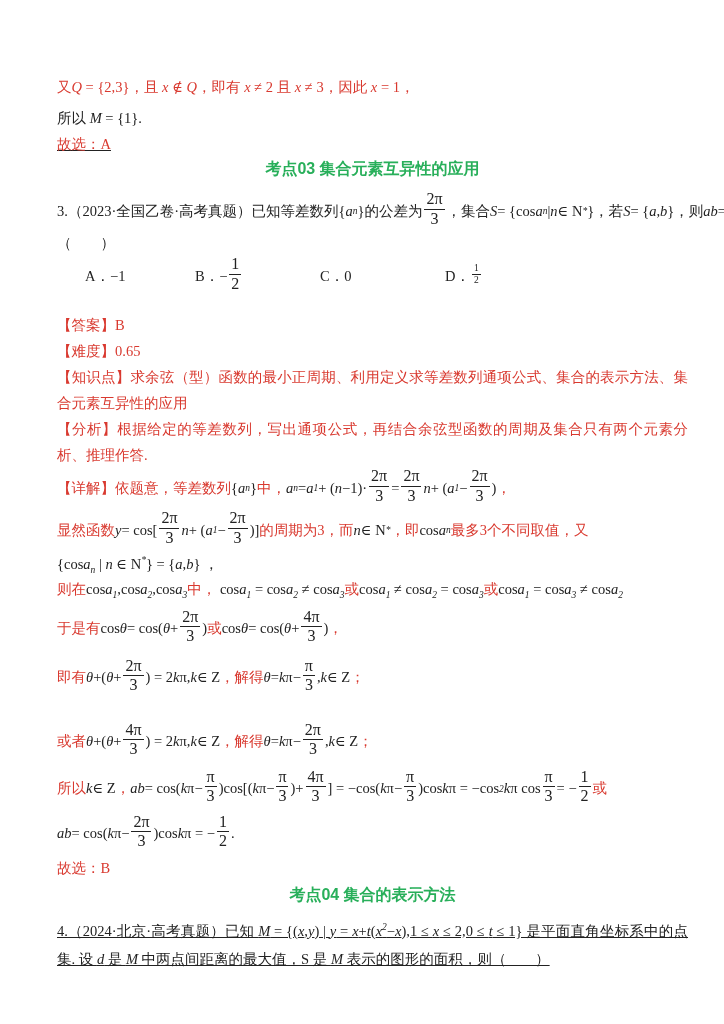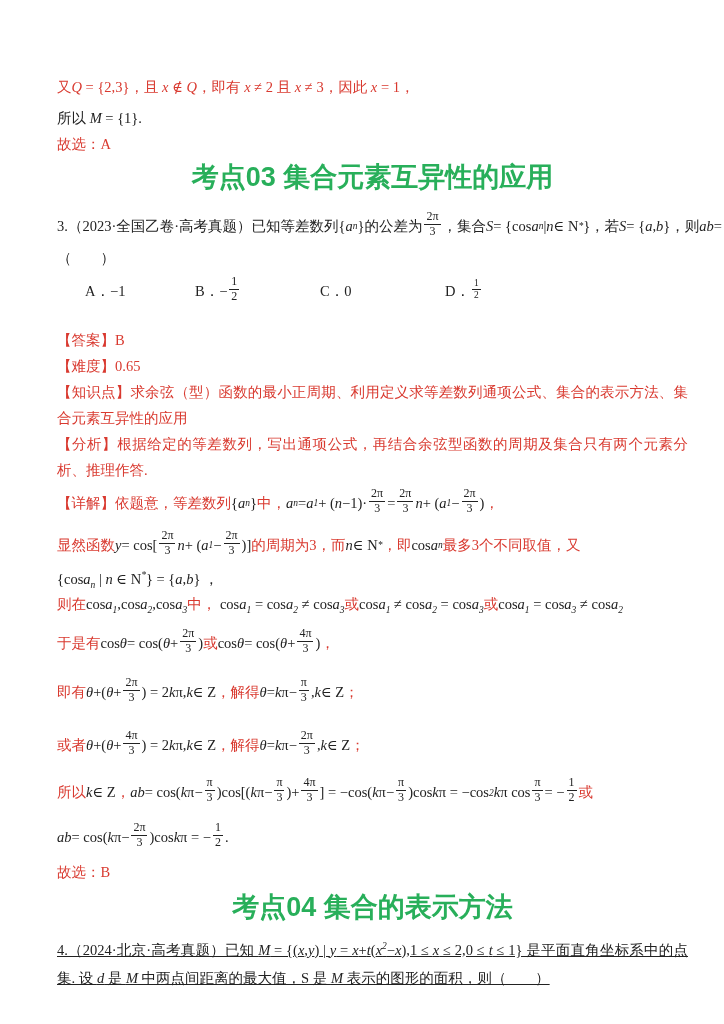--- a/index.html
+++ b/index.html
@@ -6,46 +6,46 @@
   #page{
     width:724px;height:1024px;background:#ffffff;margin:0 auto;
     font-family:"Liberation Serif","DejaVu Serif",serif;
     font-size:14.5px;color:#222;overflow:hidden;box-sizing:border-box;
     padding:78px 36px 0 57px;
   }
   .line{white-space:nowrap;}
   .para{line-height:26px;text-align:justify;}
   .para.q4{line-height:28px;text-decoration:underline;}
   .heading{
-    text-align:center;font-weight:bold;font-size:27px;
+    text-align:center;font-weight:bold;font-size:16px;
     font-family:"Liberation Sans","DejaVu Sans",sans-serif;
   }
   .red{color:var(--red);}
   .green{color:var(--green);}
   .mi{font-style:italic;}
   sub,sup{font-size:9.5px;font-style:italic;}
   .frac{
     display:inline-flex;flex-direction:column;vertical-align:middle;
-    text-align:center;font-size:12px;line-height:1.15;margin:0 2px;
+    text-align:center;font-size:16px;line-height:1.15;margin:0 2px;
     position:relative;top:-2px;
   }
   .frac .num{border-bottom:1px solid currentColor;padding:0 2px;}
   .frac .den{padding:0 2px;}
   .frac.small{font-size:9.5px;line-height:1.1;}
   .tall{height:40px;display:flex;align-items:center;}
   .opts{display:flex;padding-left:28px;align-items:center;height:36px;}
   .opt{display:inline-flex;align-items:center;}
 </style>
 </head>
 <body>
 
 <div id="page" style="--red: #d9392f; --green: #28af5a; background: rgb(255, 255, 255); color: rgb(34, 34, 34);">
     <div class="line" style="margin-top: 0px;"><span class="red">又</span><span class="mi red">Q</span><span class="red"> = {2,3}，且 </span><span class="mi red">x</span><span class="red"> ∉ </span><span class="mi red">Q</span><span class="red">，即有 </span><span class="mi red">x</span><span class="red"> ≠ 2 且 </span><span class="mi red">x</span><span class="red"> ≠ 3，因此 </span><span class="mi red">x</span><span class="red"> = 1，</span></div>
     <div class="line" style="margin-top: 12px;"><span>所以 </span><span class="mi">M</span><span> = {1}.</span></div>
-    <div class="line" style="margin-top: 7px;"><span class="red">故选：A</span></div>
+    <div class="line" style="margin-top: 7px; text-decoration: underline;"><span class="red">故选：A</span></div>
     <div class="heading green" style="margin-top: 5px;">考点03 集合元素互异性的应用</div>
     <div class="line tall" style="margin-top: 11px;">
       <span>3.（2023·全国乙卷·高考真题）已知等差数列</span>
       <span>{</span>
       <span class="mi">a</span>
       <sub>n</sub>
       <span>}</span>
       <span>的公差为</span>
       <span class="frac">
         <span class="num">2π</span>
@@ -213,21 +213,21 @@
       <span>π−</span>
       <span class="frac">
         <span class="num">π</span>
         <span class="den">3</span>
       </span>
       <span>,</span>
       <span class="mi">k</span>
       <span> ∈ Z</span>
       <span class="red">；</span>
     </div>
-    <div class="line tall" style="margin-top: 13px;">
+    <div class="line tall" style="margin-top: 24px;">
       <span class="red">或者</span>
       <span class="mi">θ</span>
       <span>+(</span>
       <span class="mi">θ</span>
       <span>+</span>
       <span class="frac">
         <span class="num">4π</span>
         <span class="den">3</span>
       </span>
       <span>) = 2</span>

